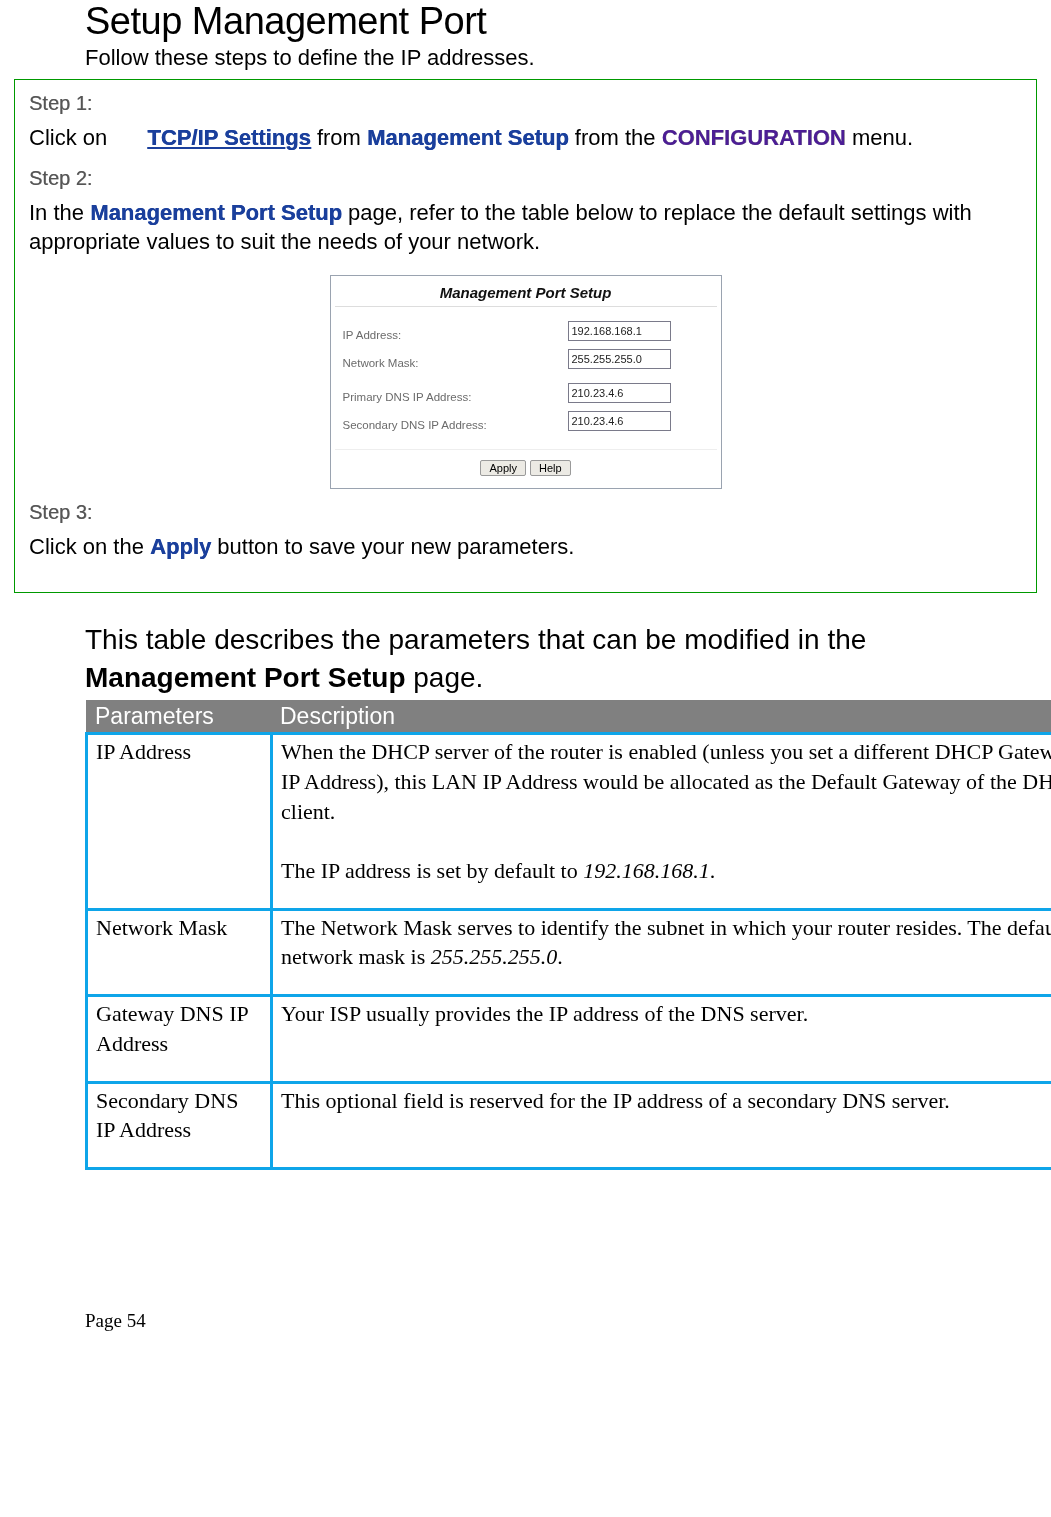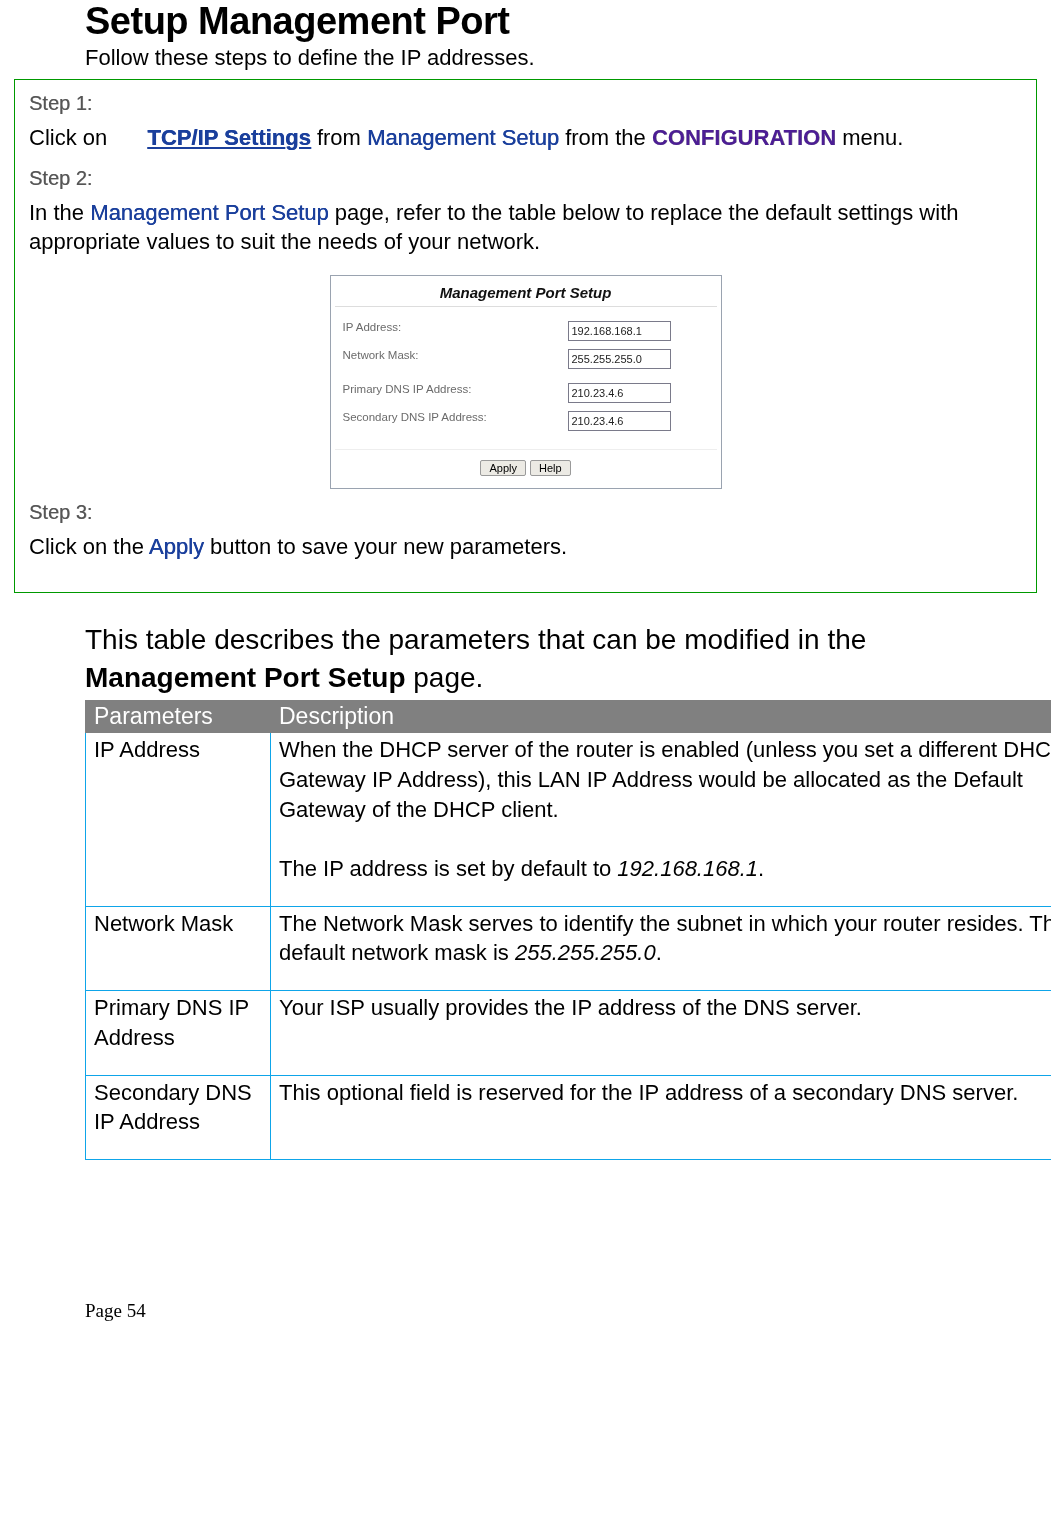--- a/index.html
+++ b/index.html
@@ -8,21 +8,21 @@
     color: #000;
     margin: 0;
     padding: 0 10px;
     width: 1031px;
   }
   .page {
     padding: 0 0 40px 0;
   }
   h1 {
     font-size: 38px;
-    font-weight: bold;
+    font-weight: normal;
     margin: 0 0 2px 75px;
     letter-spacing: -0.5px;
   }
   .subhead {
     font-size: 22px;
     margin: 0 0 8px 75px;
   }
   .green-box {
     border: 1.5px solid #009900;
     padding: 12px 14px 30px 14px;
@@ -35,21 +35,21 @@
     text-shadow: 0.5px 0 #999;
   }
   .step-label:first-child { margin-top: 0; }
   .body-text {
     font-size: 22px;
     line-height: 1.35;
     margin: 0 0 14px 0;
   }
   .blue-bold {
     color: #1a3f9c;
-    font-weight: normal;
+    font-weight: bold;
     text-shadow: 0.4px 0 #1a3f9c;
   }
   .blue-bold-u {
     color: #1a3f9c;
     font-weight: bold;
     text-decoration: underline;
     text-shadow: 0.4px 0 #1a3f9c;
     margin-left: 34px;
   }
   .gray-bold {
@@ -78,21 +78,21 @@
     padding: 6px 0 5px 0;
     margin: 2px 4px 0 4px;
   }
   .fig-body {
     padding: 14px 12px 4px 12px;
     font-size: 11.5px;
     color: #6b6b6b;
   }
   .fig-row {
     display: flex;
-    align-items: flex-start;
+    align-items: flex-end;
     margin-bottom: 8px;
   }
   .fig-row.gap { margin-top: 14px; }
   .fig-row label {
     flex: 0 0 225px;
     color: #6b6b6b;
   }
   .fig-row input[type=text] {
     width: 95px;
     height: 16px;
@@ -134,24 +134,25 @@
   table.param-table th {
     background: #808080;
     color: #fff;
     text-align: left;
     font-weight: normal;
     font-size: 23px;
     padding: 2px 8px 2px 8px;
     border: 1px solid #808080;
   }
   table.param-table td {
-    border: 1px solid #0ea5e9;
+    border: 3px solid #0ea5e9;
     padding: 2px 8px 22px 8px;
     vertical-align: top;
     line-height: 1.35;
+    font-family: Liberation Serif, serif;
   }
   .ital { font-style: italic; }
   .page-num {
     font-family: "Times New Roman", serif;
     font-size: 19px;
     margin: 140px 0 0 75px;
   }
 </style>
 </head>
 <body>
@@ -226,21 +227,21 @@
         <span>The IP address is set by default to </span><span class="ital">192.168.168.1</span><span>.</span>
       </td>
     </tr>
     <tr>
       <td>Network Mask</td>
       <td>
         <span>The Network Mask serves to identify the subnet in which your router resides. The default network mask is </span><span class="ital">255.255.255.0</span><span>.</span>
       </td>
     </tr>
     <tr>
-      <td>Primary DNS IP Address</td>
+      <td>Gateway DNS IP Address</td>
       <td>Your ISP usually provides the IP address of the DNS server.</td>
     </tr>
     <tr>
       <td>Secondary DNS IP Address</td>
       <td>This optional field is reserved for the IP address of a secondary DNS server.</td>
     </tr>
   </tbody>
     </table>
 
   <div class="page-num">Page 54</div>

